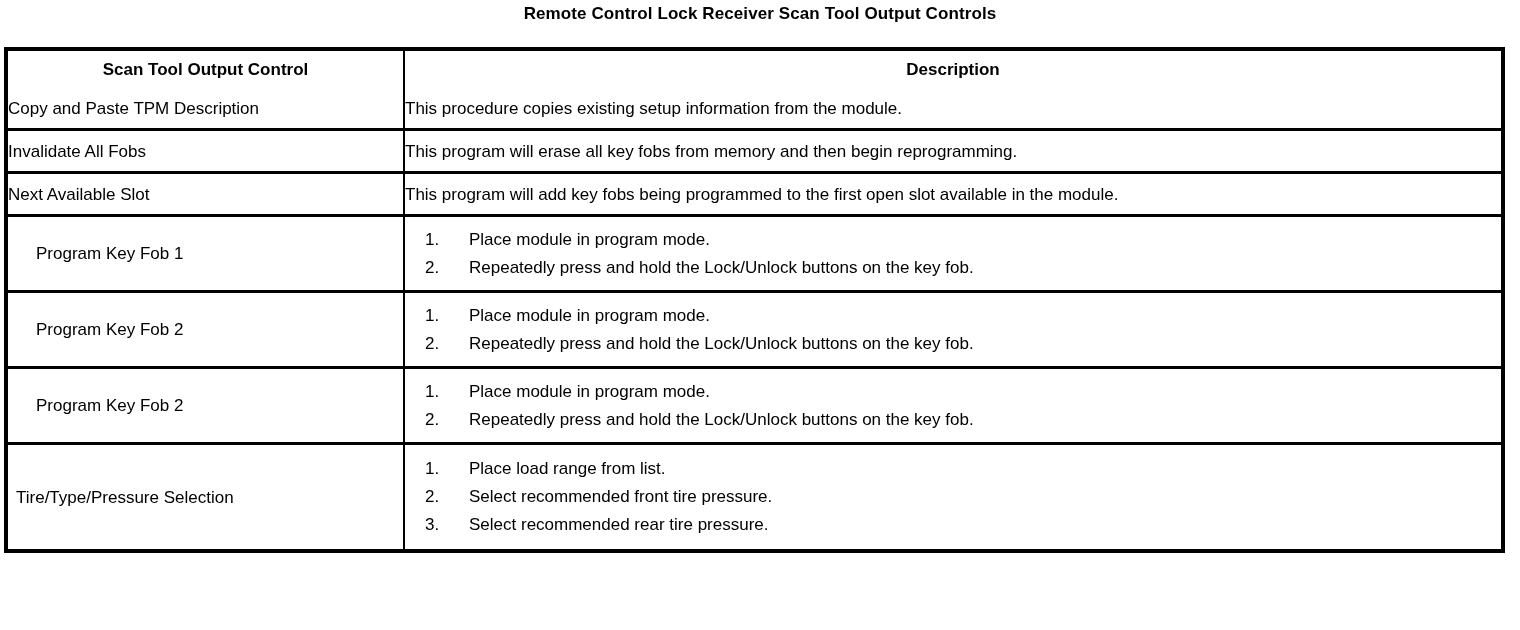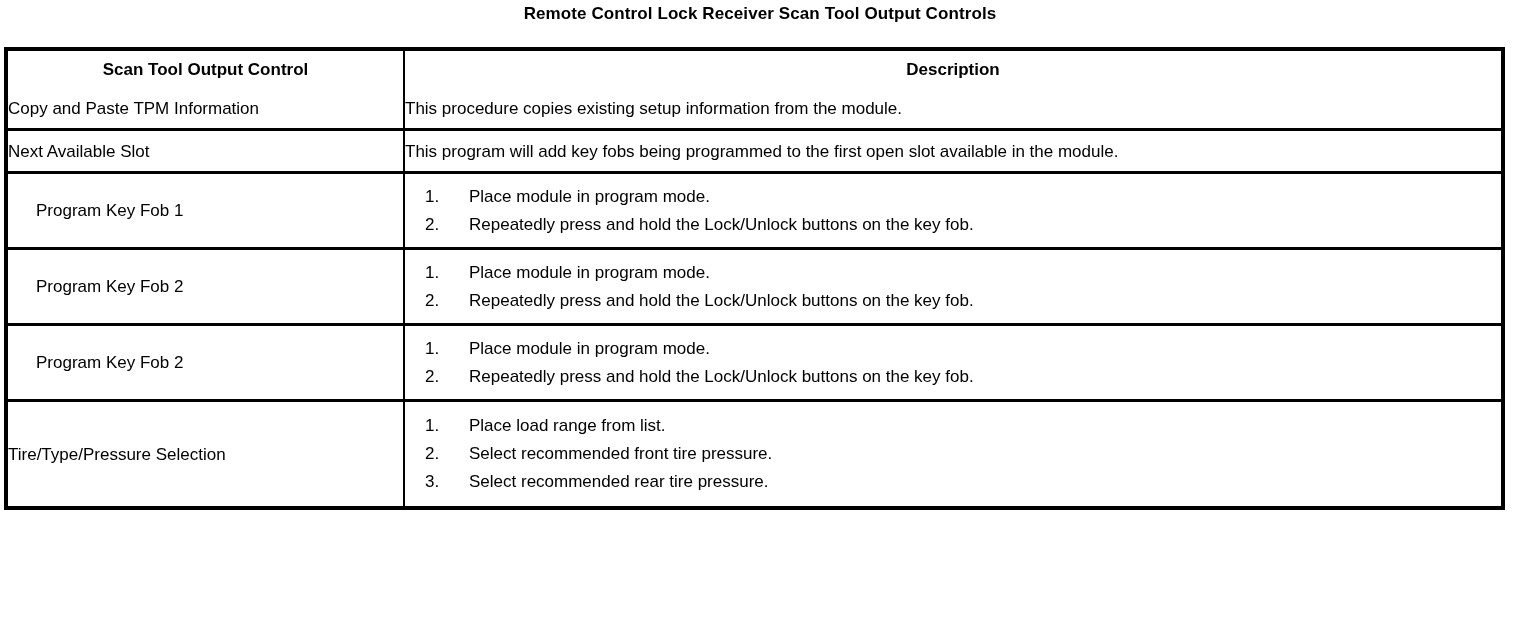--- a/index.html
+++ b/index.html
@@ -122,21 +122,21 @@
     position: absolute;
     left: 12px;
     top: 0;
     width: 28px;
     text-align: left;
   }
 
   
   tr.row-simple td { height: 40px; }
   tr.row-list2 td  { height: 73px; padding-left: 28px; }
-  tr.row-list3 td  { height: 104px; }
+  tr.row-list3 td  { height: 104px; padding-left: 8px; }
 
   .nowrap { white-space: nowrap; }
 </style>
 </head>
 <body>
 
 <div class="page">
 
   <div class="doc-title">Remote Control Lock Receiver Scan Tool Output Controls</div>
 
@@ -147,22 +147,26 @@
         <col class="c-desc">
       </colgroup>
       <thead>
         <tr>
           <th class="hdr-cell">Scan Tool Output Control</th>
           <th class="hdr-cell">Description</th>
         </tr>
       </thead>
       <tbody id="table-body">
           <tr class="row-simple">
-            <td class="ctl-cell"><span class="nowrap">Copy and Paste TPM Information</span></td>
+            <td class="ctl-cell"><span class="nowrap">Copy and Paste TPM Description</span></td>
             <td class="desc-cell"><span class="nowrap">This procedure copies existing setup information from the module.</span></td>
+          </tr>
+          <tr class="row-simple">
+            <td class="ctl-cell"><span class="nowrap">Invalidate All Fobs</span></td>
+            <td class="desc-cell"><span class="nowrap">This program will erase all key fobs from memory and then begin reprogramming.</span></td>
           </tr>
           <tr class="row-simple">
             <td class="ctl-cell"><span class="nowrap">Next Available Slot</span></td>
             <td class="desc-cell"><span class="nowrap">This program will add key fobs being programmed to the first open slot available in the module.</span></td>
           </tr>
           <tr class="row-list2">
             <td class="ctl-cell"><span class="nowrap">Program Key Fob 1</span></td>
             <td class="desc-cell has-list">
               <ol class="steps">
                 <li><span class="step-num">1.</span><span class="step-text">Place module in program mode.</span></li>

